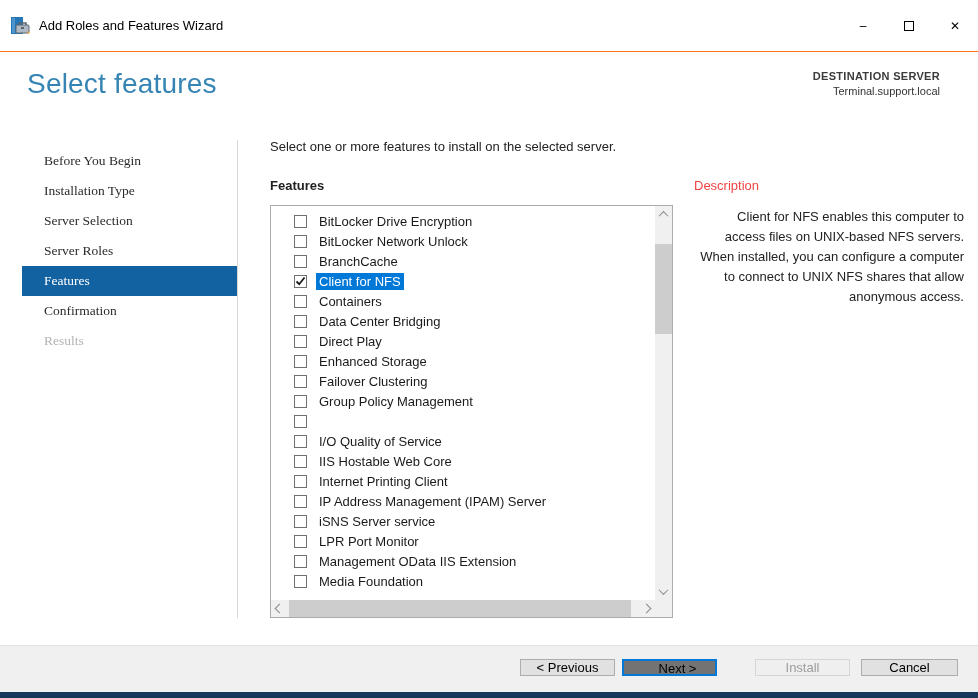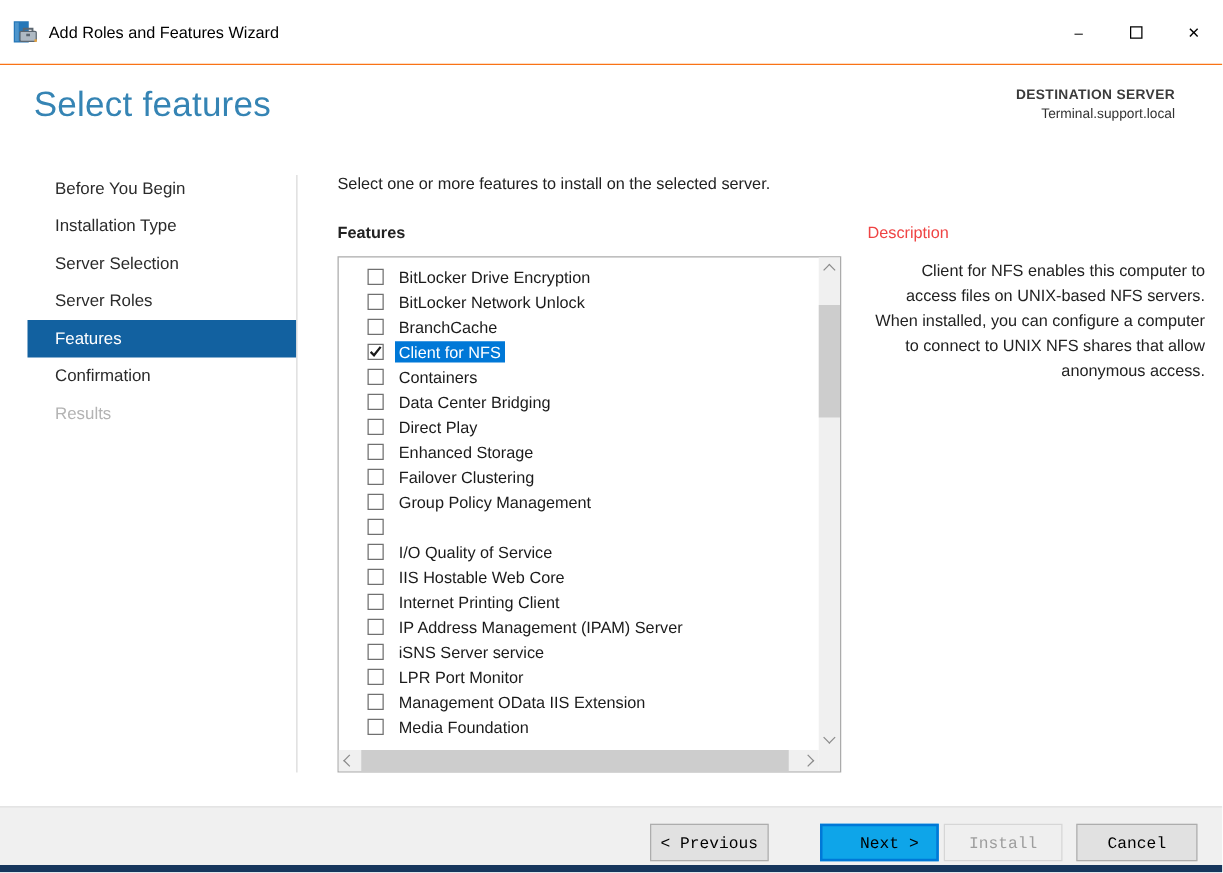--- a/index.html
+++ b/index.html
@@ -18,21 +18,21 @@
   .max-glyph { width:10px; height:10px; border:1px solid #000; display:inline-block; }
 
   
   .page-title { position:absolute; left:27px; top:68px; font-size:28px; font-weight:400;
                 color:#3584b4; letter-spacing:0.2px; }
   .dest { position:absolute; right:38px; top:70px; text-align:right; }
   .dest-label { font-size:11px; font-weight:bold; color:#3b3b3b; letter-spacing:0.3px; }
   .dest-name { font-size:11px; color:#333; margin-top:3px; }
 
   
-  .sidebar { position:absolute; left:22px; top:136px; width:215px; }
+  .sidebar { position:absolute; left:22px; top:146px; width:215px;font-family:Liberation Serif, serif; }
   .side-item { height:30px; line-height:30px; padding-left:22px; font-size:13.5px; color:#2b2b2b; cursor:pointer; white-space:nowrap; }
   .side-item.selected { background:#1261a0; color:#fff; }
   .side-item.disabled { color:#b3b3b3; }
   .content-divider { position:absolute; left:237px; top:140px; width:1px; height:478px; background:#d9d9d9; }
 
   
   .instruction { position:absolute; left:270px; top:139px; font-size:13px; color:#222; }
   .features-label { position:absolute; left:270px; top:178px; font-size:13px; font-weight:bold; color:#222; }
 
   .listbox { position:absolute; left:270px; top:205px; width:403px; height:413px;
@@ -59,24 +59,24 @@
   .chev-down { transform:rotate(45deg) translate(-1px,-1px); }
   .chev-left { transform:rotate(135deg); }
   .chev-right { transform:rotate(-45deg); }
 
   
   .desc-title { position:absolute; left:694px; top:178px; font-size:13px; font-weight:normal; color:#ef4444; }
   .desc-text { position:absolute; left:694px; top:207px; width:270px; font-size:13px; line-height:20px; color:#222;text-align:right; }
 
   
   .footer { position:absolute; left:0; top:645px; right:0; height:47px; background:#f0f0f0; border-top:1px solid #e0e0e0; }
-  .btn { position:absolute; top:13px; height:30px; background:#e1e1e1; border:1px solid #adadad;
-         font-family:Liberation Mono, monospace; font-size:13px; color:#000; }
+  .btn { position:absolute; top:13px; height:17px; background:#e1e1e1; border:1px solid #adadad;
+         font-family:Liberation Sans, sans-serif; font-size:13px; color:#000; }
   .btn-previous { left:520px; width:95px; }
-  .btn-next { left:656px; width:95px; border:2px solid #0078d7; background:#0ea5e9;padding-left:16px; }
+  .btn-next { left:622px; width:95px; border:2px solid #0078d7; background:#737373;padding-left:16px; }
   .btn-install { left:755px; width:95px; background:#efefef; border-color:#d6d6d6; color:#9d9d9d; }
   .btn-cancel { left:861px; width:97px; }
   .bottom-strip { position:absolute; left:0; right:0; bottom:0; height:6px; background:#16365c; }
 </style>
 </head>
 <body>
 
 <div class="window">
 
   <div class="titlebar">

